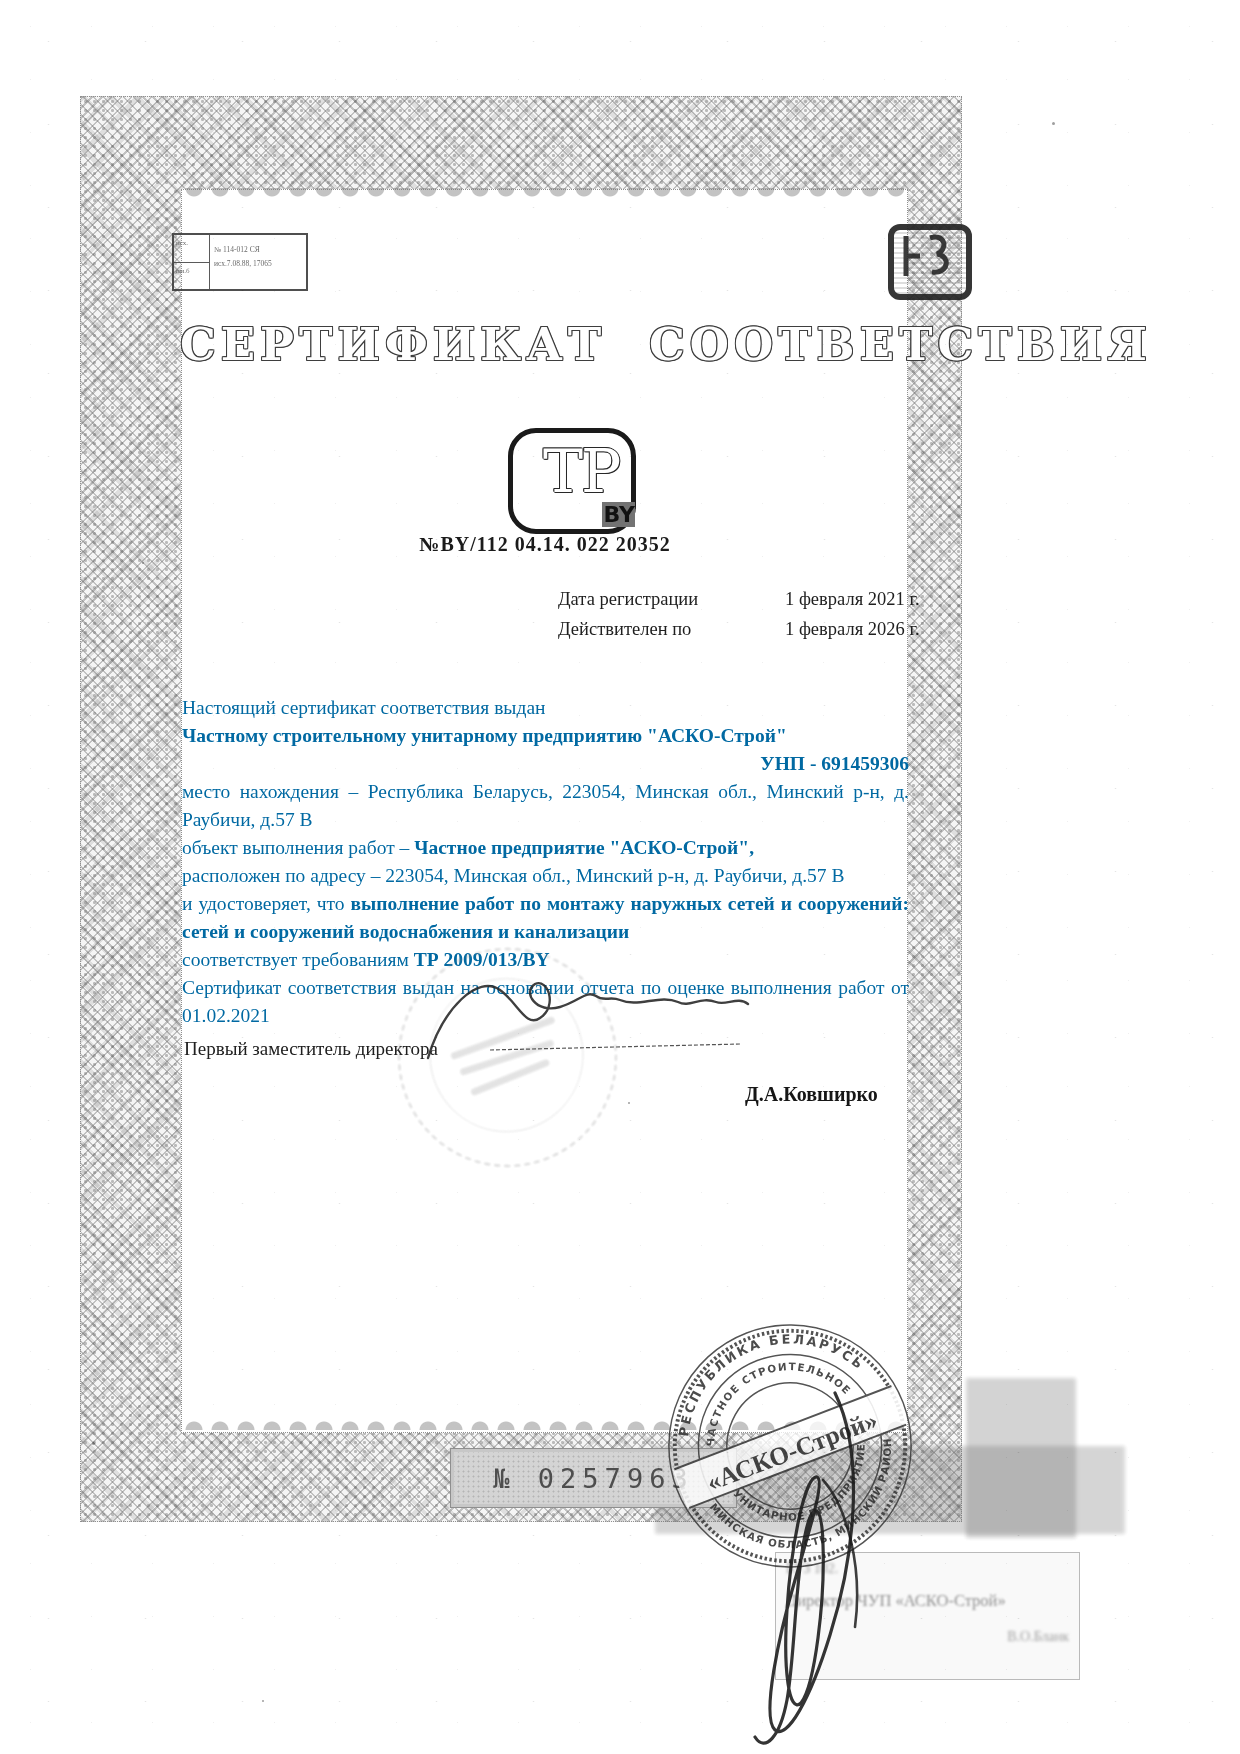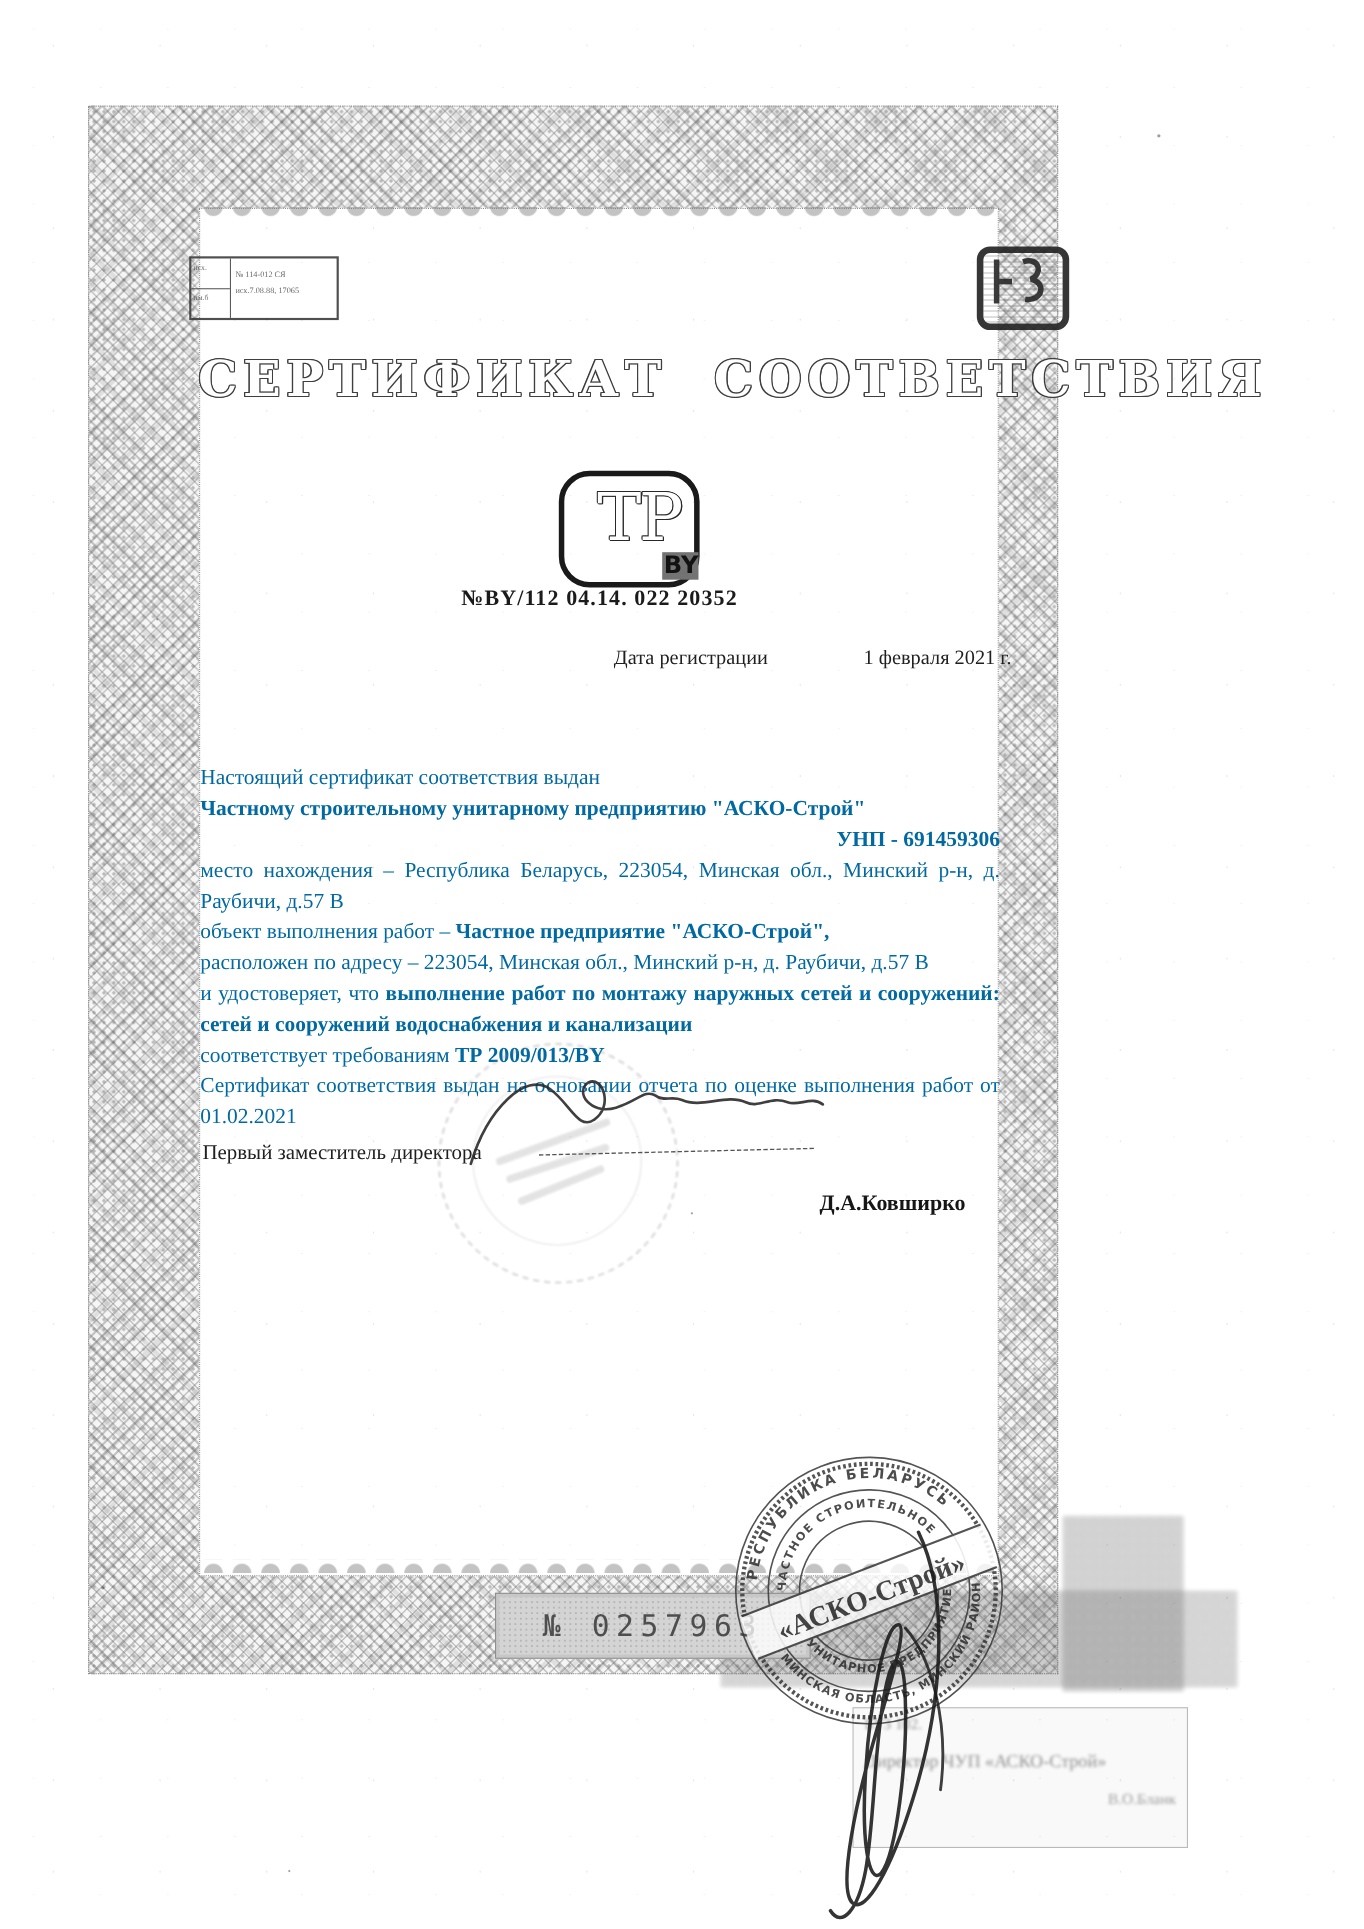--- a/index.html
+++ b/index.html
@@ -200,20 +200,24 @@
     </div>
 
     <div class="registry">
       <div class="num">№BY/112 04.14. 022 20352</div>
     </div>
 
     <div class="dates">
       <div class="row">
         <span class="lbl">Дата регистрации</span>
         <span class="val">1 февраля 2021 г.</span>
+      </div>
+      <div class="row">
+        <span class="lbl">Действителен  по</span>
+        <span class="val">1 февраля 2026 г.</span>
       </div>
     </div>
 
     <div class="body-text">
       <p>Настоящий сертификат соответствия выдан</p>
       <p class="b">Частному строительному унитарному предприятию "АСКО-Строй"</p>
       <p class="b right">УНП - 691459306</p>
       <p>место нахождения – Республика Беларусь, 223054, Минская обл., Минский р-н, д. Раубичи, д.57 В</p>
       <p><span>объект выполнения работ – </span><span class="b">Частное предприятие "АСКО-Строй",</span></p>
       <p>расположен по адресу – 223054, Минская обл., Минский р-н, д. Раубичи, д.57 В</p>

